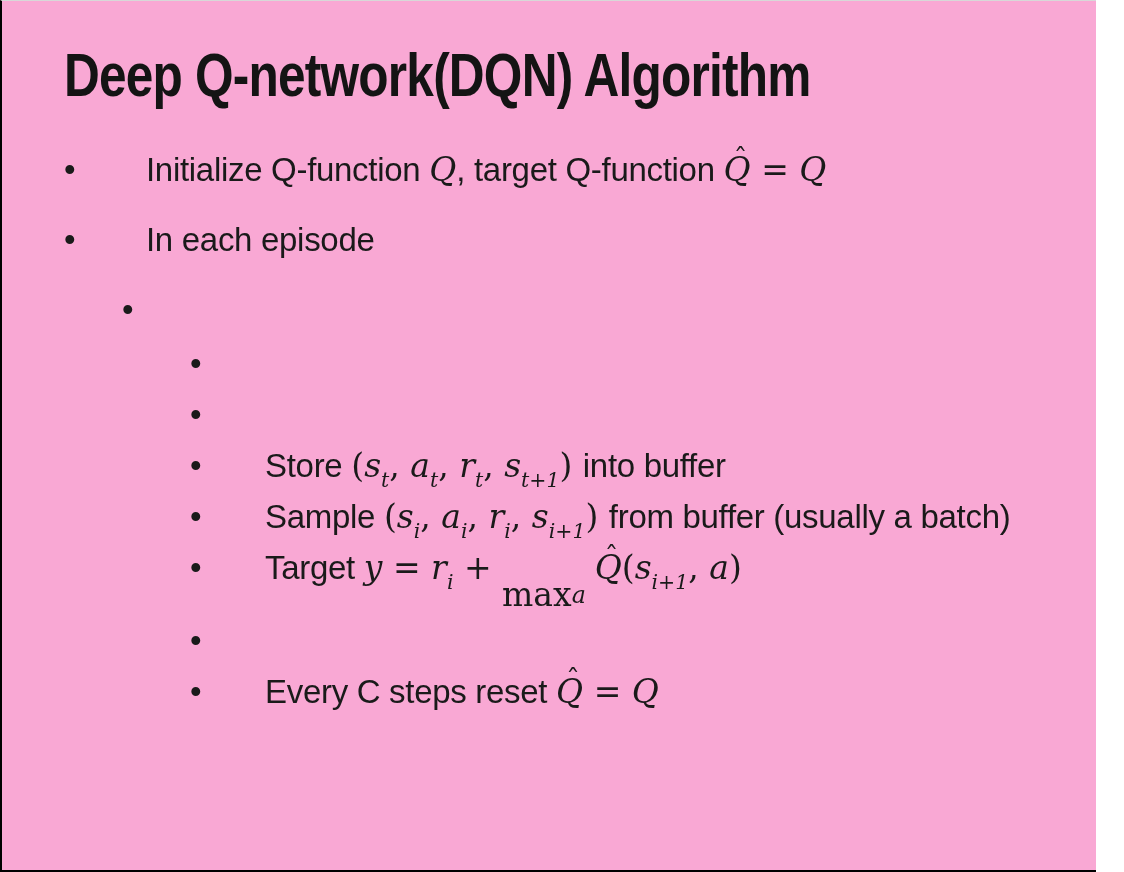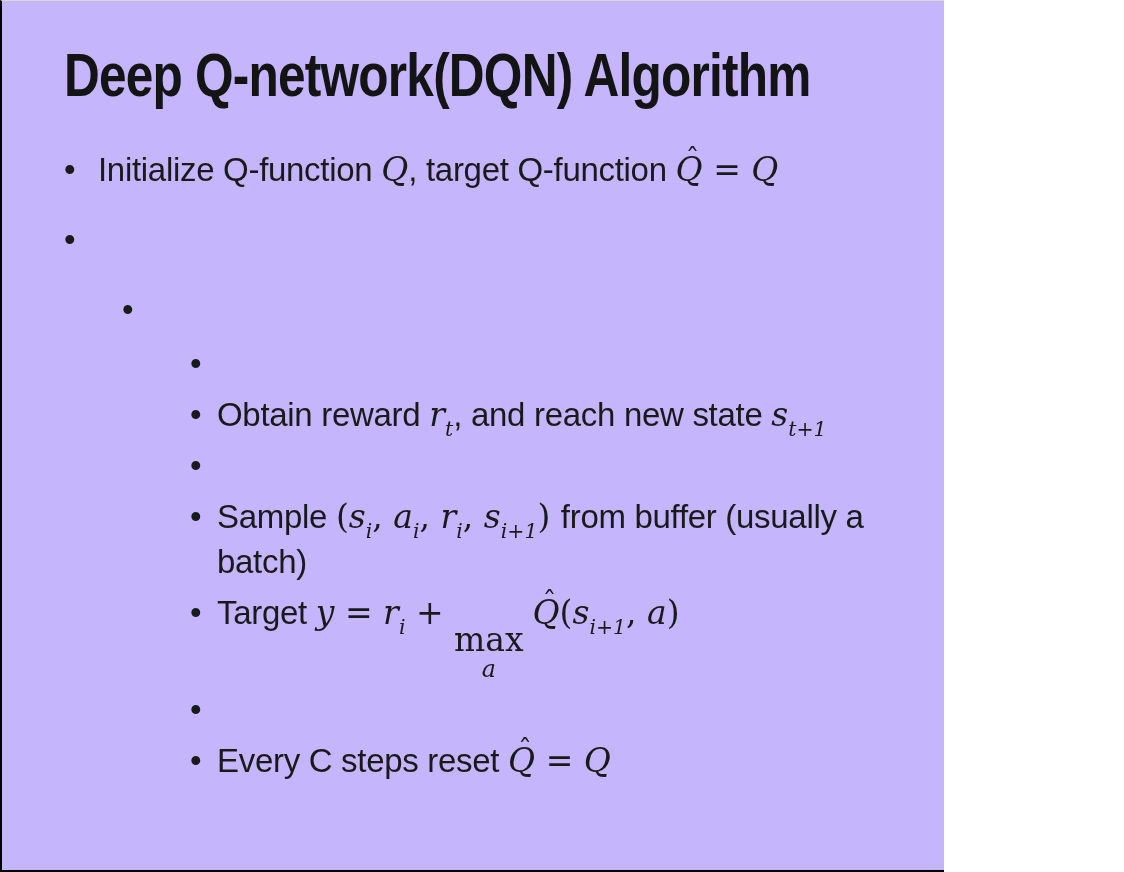--- a/index.html
+++ b/index.html
@@ -2,24 +2,24 @@
 <html><head>
 <meta charset="utf-8">
 <style>
   html, body {
     margin: 0;
     padding: 0;
     background: #ffffff;
   }
   .slide {
     position: relative;
-    width: 944px;
+    width: 1096px;
     height: 872px;
     box-sizing: border-box;
-    background: #c4b5fd;
+    background: #f9a8d4;
     border-left: 2px solid #000000;
     border-bottom: 2px solid #000000;
     border-top: 1px solid #d8d8d8;
     overflow: hidden;
     font-family: "Liberation Sans", sans-serif;
     color: #1a1a1a;
   }
   .title {
     position: absolute;
     left: 62px;
@@ -42,21 +42,21 @@
   .row {
     display: flex;
     align-items: flex-start;
     font-size: 33px;
     letter-spacing: -0.3px;
   }
   .row .marker {
     flex: none;
     text-align: left;
   }
-  .row .txt { flex: 0 1 auto; }
+  .row .txt { flex: 0 1 auto; margin-left: 48px; }
   .l1 { padding-left: 62px;  line-height: 46px; margin-bottom: 24px; }
   .l2 { padding-left: 120px; line-height: 46px; margin-bottom: 8px; }
   .l3 { padding-left: 188px; line-height: 45px; margin-bottom: 6px; }
   .l1 .marker { width: 34px; }
   .l2 .marker { width: 38px; }
   .l3 .marker { width: 27px; }
   
   .mi {
     font-family: "DejaVu Serif", "Liberation Serif", serif;
     font-style: italic;
@@ -84,21 +84,21 @@
     left: 0.12em;
     width: 100%;
     text-align: center;
     font-size: 0.85em;
     font-style: normal;
     font-family: "DejaVu Serif", "Liberation Serif", serif;
     letter-spacing: 0;
   }
   .maxop {
     display: inline-flex;
-    flex-direction: column;
+    flex-direction: row;
     align-items: center;
     vertical-align: -0.82em;
     line-height: 1.02;
     font-family: "DejaVu Serif", "Liberation Serif", serif;
     letter-spacing: 0;
   }
   .maxop .mx { font-style: normal; }
   .maxop .under {
     font-size: 0.72em;
     font-style: italic;
@@ -109,33 +109,34 @@
 
 <div class="slide">
   <div class="title">Deep Q-network(DQN) Algorithm</div>
   <div class="bullets">
       <div class="row l1">
         <span class="marker">•</span>
         <span class="txt">Initialize Q-function <span class="mi">Q</span>, target Q-function <span class="hat"><span class="acc">ˆ</span><span class="mi">Q</span></span><span class="mo"> = </span><span class="mi">Q</span></span>
       </div>
       <div class="row l1">
         <span class="marker">•</span>
+        <span class="txt">In each episode</span>
       </div>
       <div class="row l2">
         <span class="marker">•</span>
       </div>
       <div class="row l3">
         <span class="marker">•</span>
       </div>
       <div class="row l3">
         <span class="marker">•</span>
-        <span class="txt">Obtain reward <span class="mi">r</span><sub class="mi msub">t</sub>, and reach new state <span class="mi">s</span><sub class="mi msub">t+1</sub></span>
       </div>
       <div class="row l3">
         <span class="marker">•</span>
+        <span class="txt">Store <span class="mo">(</span><span class="mi">s</span><sub class="mi msub">t</sub><span class="mo">, </span><span class="mi">a</span><sub class="mi msub">t</sub><span class="mo">, </span><span class="mi">r</span><sub class="mi msub">t</sub><span class="mo">, </span><span class="mi">s</span><sub class="mi msub">t+1</sub><span class="mo">) </span>into buffer</span>
       </div>
       <div class="row l3">
         <span class="marker">•</span>
         <span class="txt">Sample <span class="mo">(</span><span class="mi">s</span><sub class="mi msub">i</sub><span class="mo">, </span><span class="mi">a</span><sub class="mi msub">i</sub><span class="mo">, </span><span class="mi">r</span><sub class="mi msub">i</sub><span class="mo">, </span><span class="mi">s</span><sub class="mi msub">i+1</sub><span class="mo">) </span>from buffer (usually a batch)</span>
       </div>
       <div class="row l3">
         <span class="marker">•</span>
         <span class="txt">Target <span class="mi">y</span><span class="mo"> = </span><span class="mi">r</span><sub class="mi msub">i</sub><span class="mo"> + </span><span class="maxop">
             <span class="mx">max</span>
             <span class="mi under">a</span>

